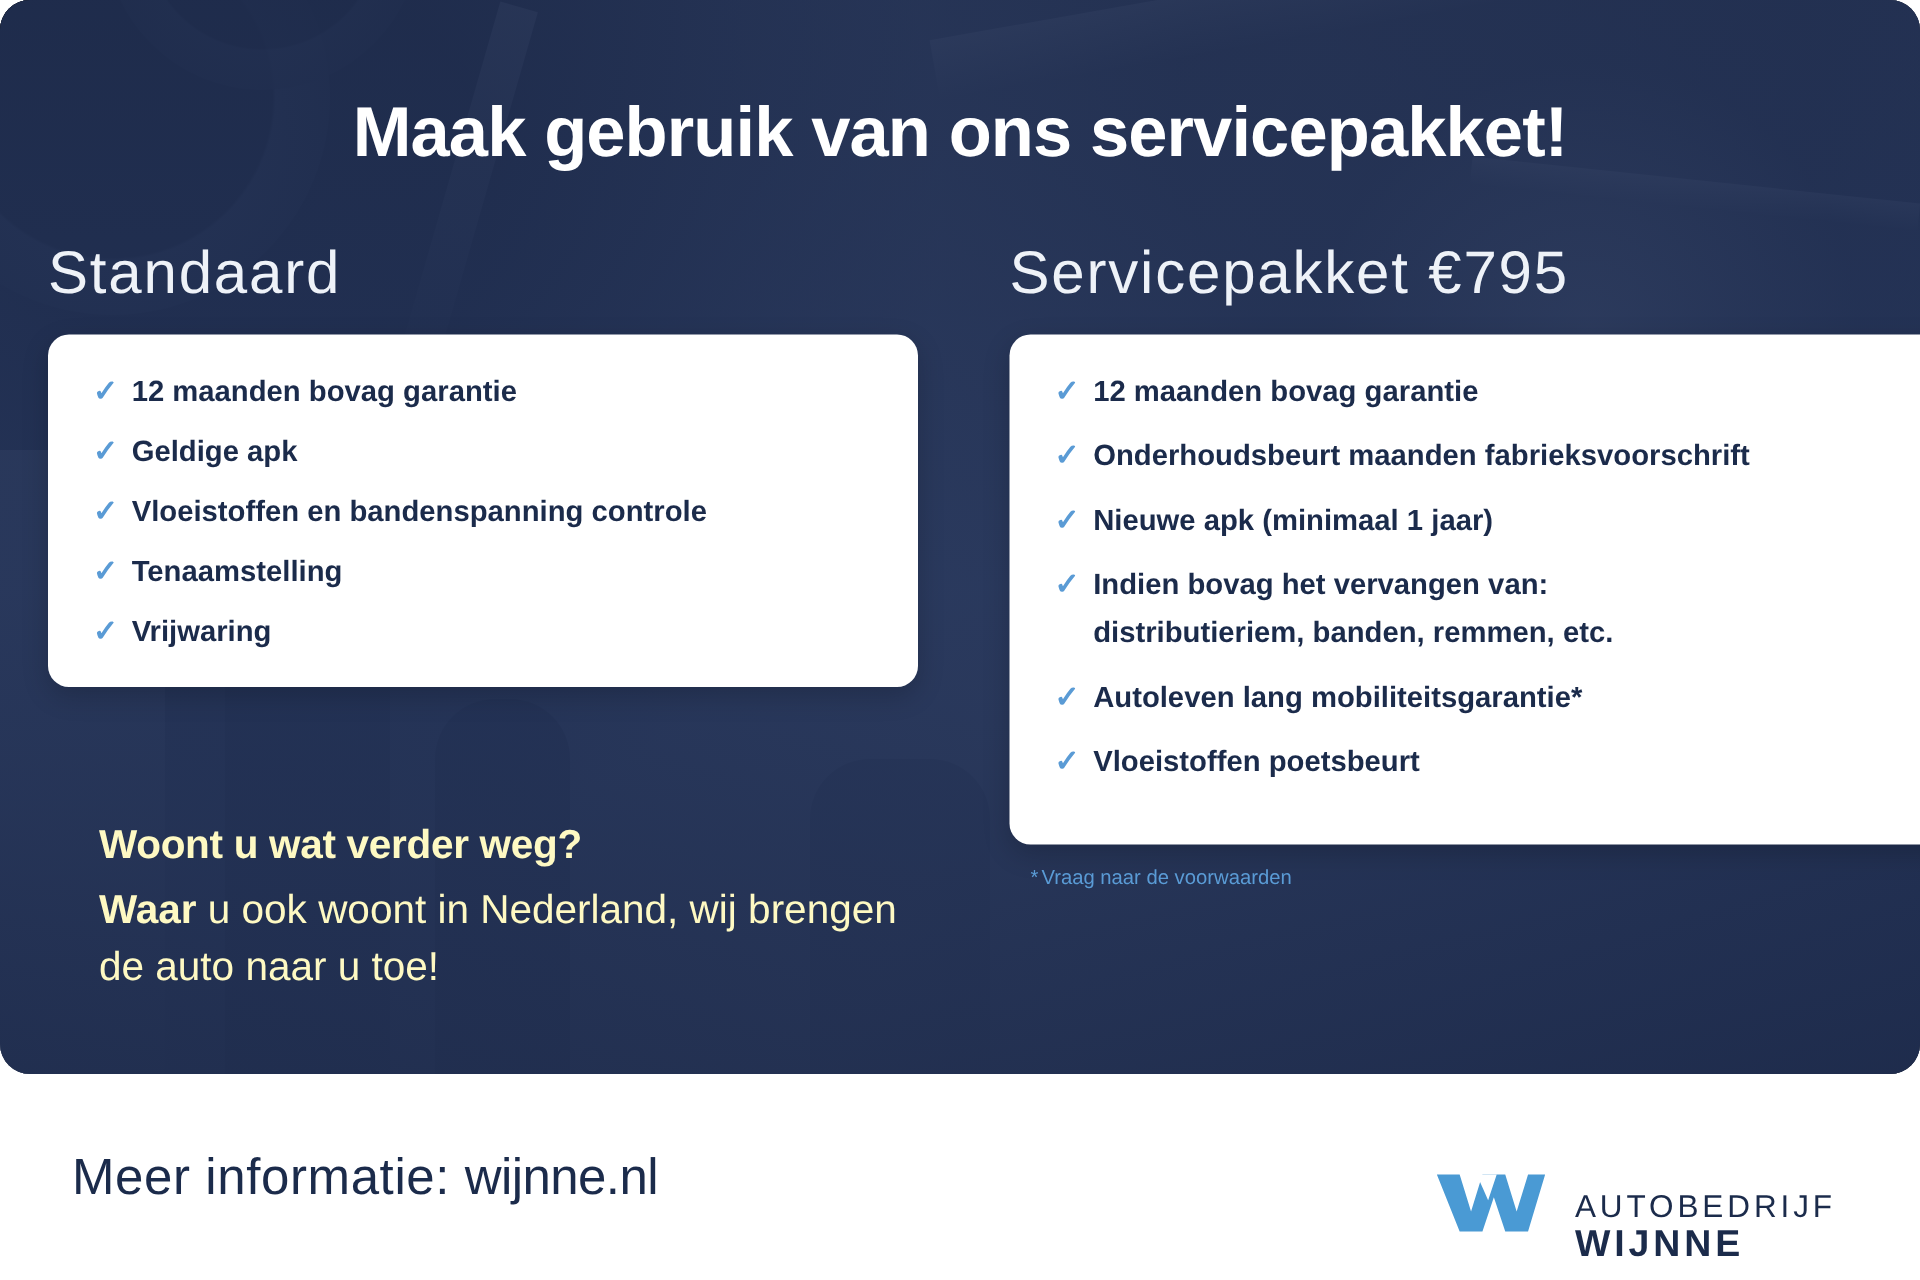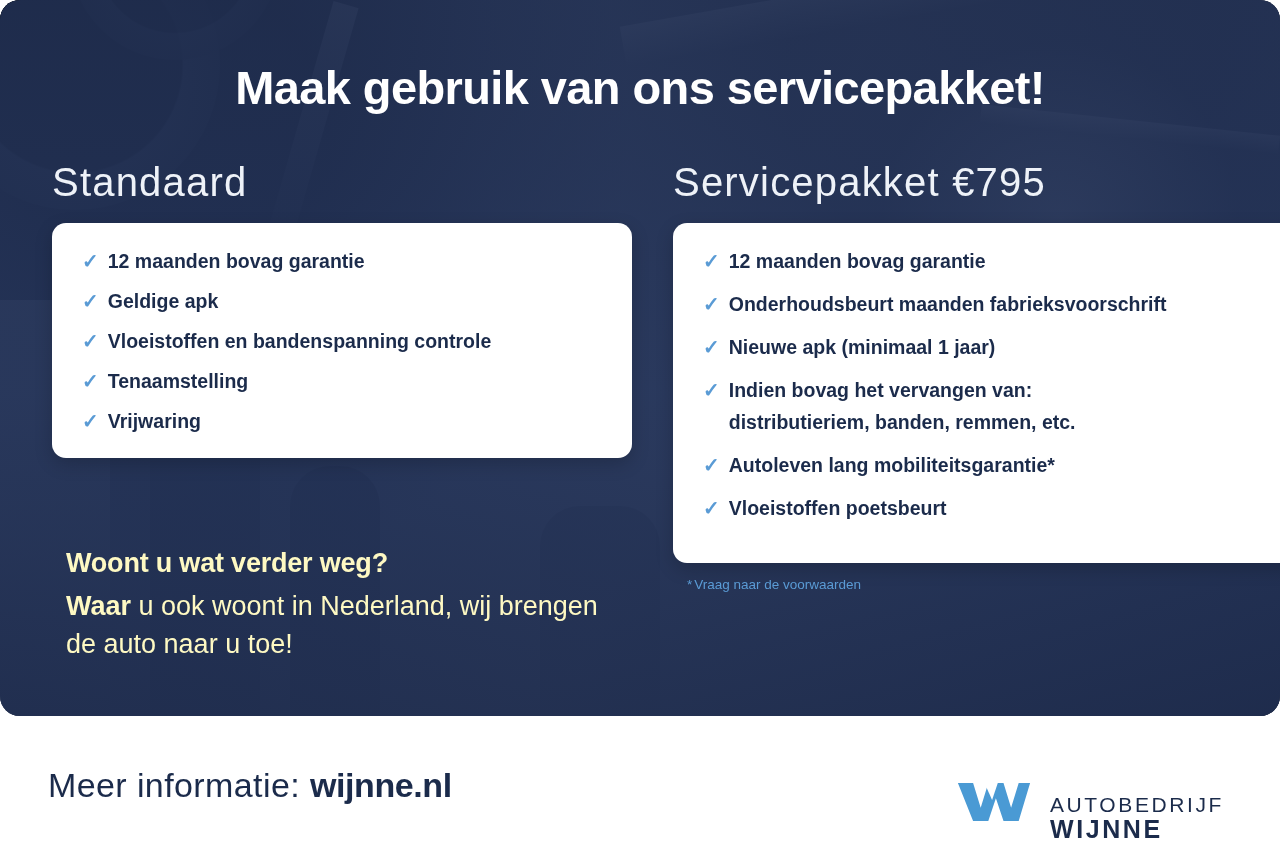--- a/index.html
+++ b/index.html
@@ -96,21 +96,21 @@
     font-size: 47px;
     font-weight: bold;
     letter-spacing: -0.6px;
   }
 
   
   .col {
     position: absolute;
     top: 160px;
   }
-  .col-left  { left: 52px;  width: 580px; }
+  .col-left  { left: 32px;  width: 580px; }
   .col-right { left: 673px; width: 672px; }
 
   .col-title {
     color: #eef2f8;
     font-size: 40px;
     font-weight: 300;
     letter-spacing: 1.2px;
     margin-bottom: 18px;
     white-space: nowrap;
   }
@@ -187,21 +187,21 @@
   }
   .footer-text {
     position: absolute;
     left: 48px;
     top: 50px;
     font-size: 34px;
     font-weight: 300;
     color: #1b2b4b;
     letter-spacing: 0.4px;
   }
-  .footer-text b { font-weight: bold; letter-spacing: -0.4px; }
+  .footer-text b { font-weight: normal; letter-spacing: -0.4px; }
 
   .brand {
     position: absolute;
     right: 56px;
     top: 46px;
     display: flex;
     align-items: center;
     gap: 18px;
   }
   .brand-mark { width: 76px; height: 46px; }

